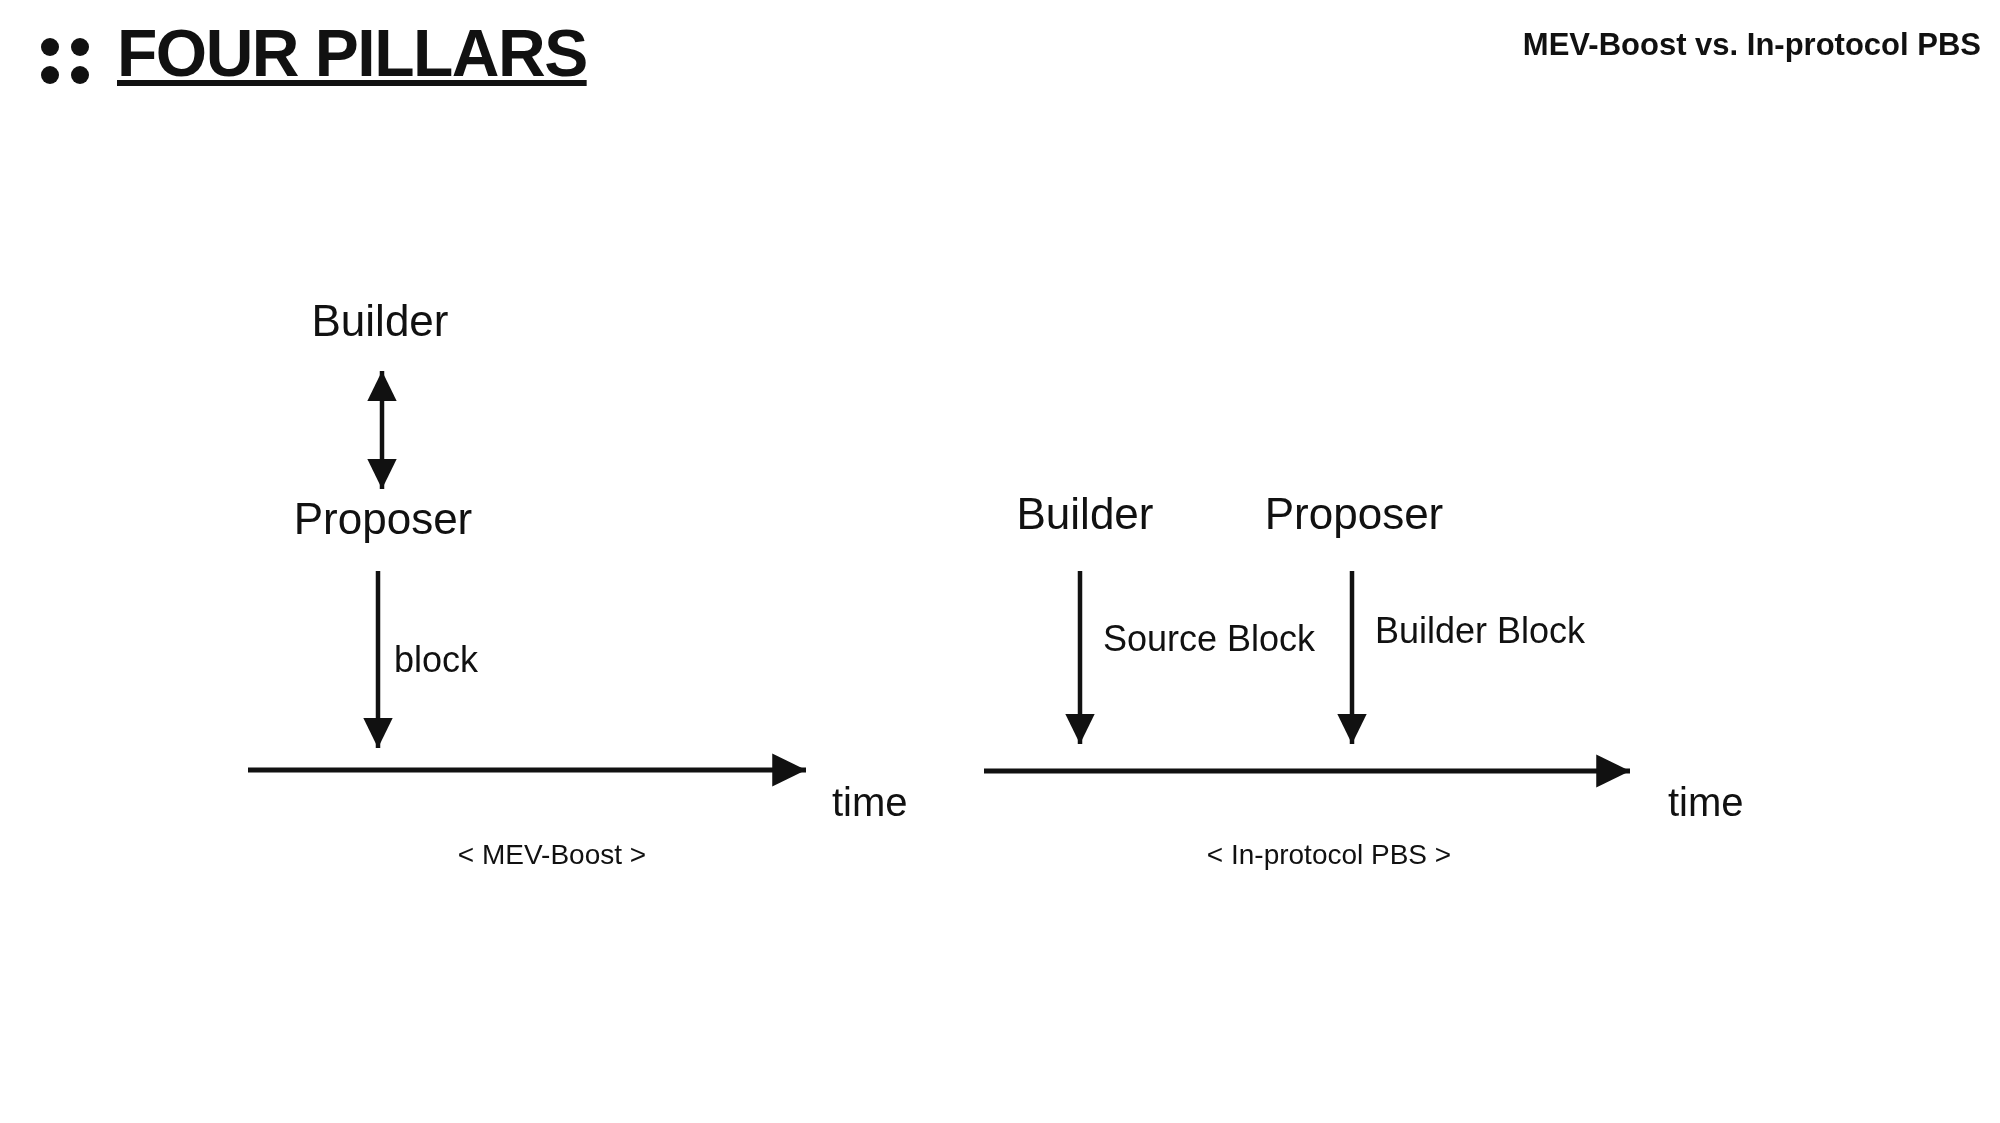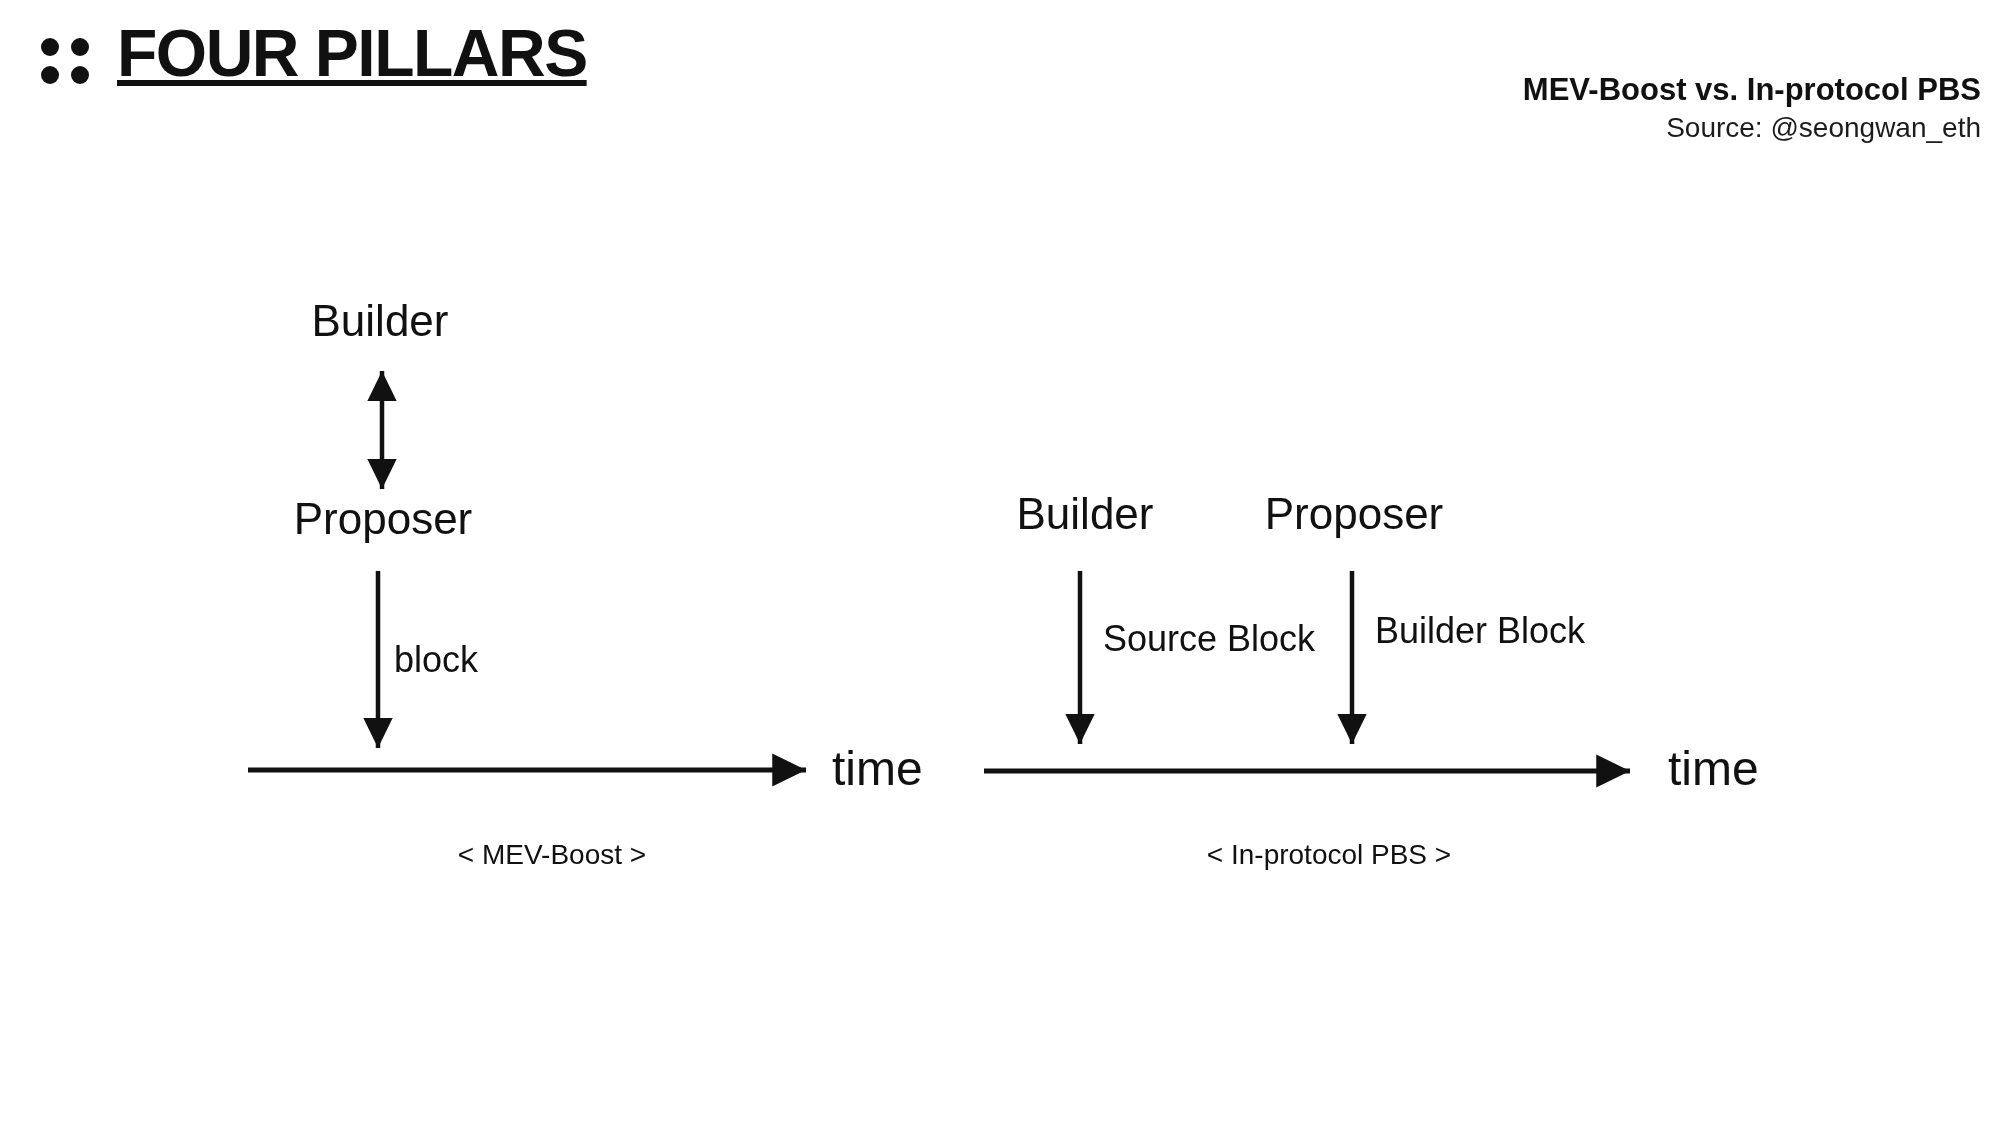--- a/index.html
+++ b/index.html
@@ -39,21 +39,20 @@
     letter-spacing: -1.5px;
     line-height: 1;
     white-space: nowrap;
     text-decoration: underline;
   }
   .title-block {
     position: absolute;
     top: 27px;
     right: 19px;
     text-align: right;
-    margin-top: 45px;
   }
   .slide-title {
     font-size: 31px;
     font-weight: 700;
     line-height: 1.15;
     white-space: nowrap;
   }
   .source-credit {
     font-size: 28px;
     font-weight: 400;
@@ -71,23 +70,24 @@
     white-space: nowrap;
   }
   .arrow-label {
     position: absolute;
     font-size: 36px;
     line-height: 1;
     white-space: nowrap;
   }
   .time-label {
     position: absolute;
-    font-size: 48px;
+    font-size: 40px;
     line-height: 1;
     white-space: nowrap;
+    margin-top: 37px;
   }
   .caption {
     position: absolute;
     font-size: 28px;
     line-height: 1;
     transform: translateX(-50%);
     white-space: nowrap;
   }
 
   svg.arrow-layer {
@@ -109,21 +109,20 @@
 <div class="logo-dots">
   <div class="dot"></div>
   <div class="dot"></div>
   <div class="dot"></div>
   <div class="dot"></div>
 </div>
 <div class="logo-wordmark">FOUR PILLARS</div>
 
 <div class="title-block">
   <div class="slide-title">MEV-Boost vs. In-protocol PBS</div>
-  <div class="source-credit">Source: @seongwan_eth</div>
 </div>
 
 <svg class="arrow-layer" width="2000" height="1123" viewBox="0 0 2000 1123">
   <defs>
     <marker id="head" viewBox="0 0 10 10" refX="9" refY="5" markerWidth="7.5" markerHeight="7.5" orient="auto-start-reverse">
       <path d="M0,0.6 L9,5 L0,9.4 Z" fill="#111111"></path>
     </marker>
   </defs>
 
   <line x1="382" y1="371" x2="382" y2="489" marker-start="url(#head)" marker-end="url(#head)"></line>

